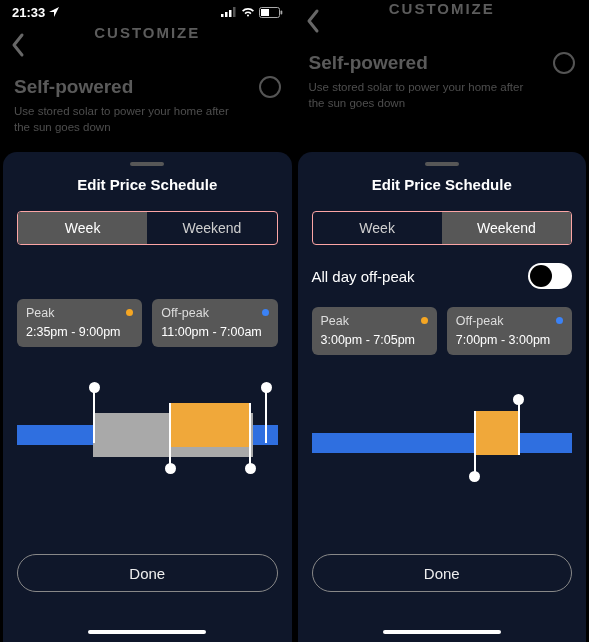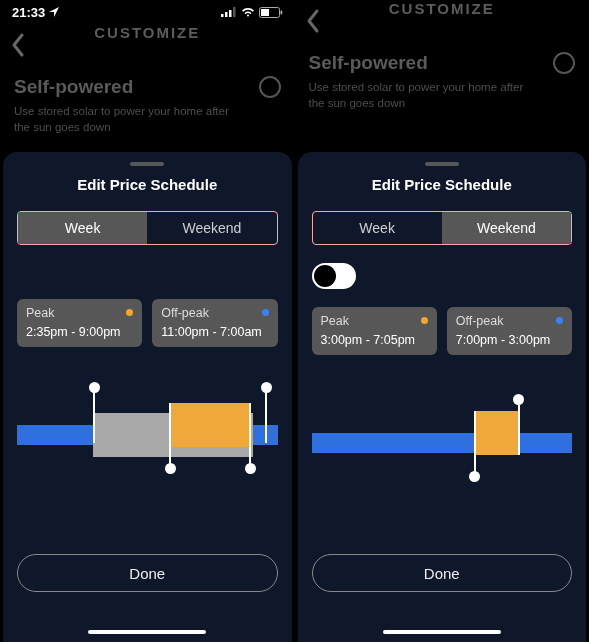--- a/index.html
+++ b/index.html
@@ -169,20 +169,21 @@
     <div class="sheet">
       <div class="grabber"></div>
       <div class="sheet-title">Edit Price Schedule</div>
 
       <div class="seg">
         <div class="seg-item">Week</div>
         <div class="seg-item active">Weekend</div>
       </div>
 
       <div class="allday">
+        <span>All day off-peak</span>
         <div class="toggle">
           <div class="knob"></div>
         </div>
       </div>
 
       <div class="chips short">
         <div class="chip">
           <span class="dot orange"></span>
           <div class="chip-label">Peak</div>
           <div class="chip-time">3:00pm - 7:05pm</div>

